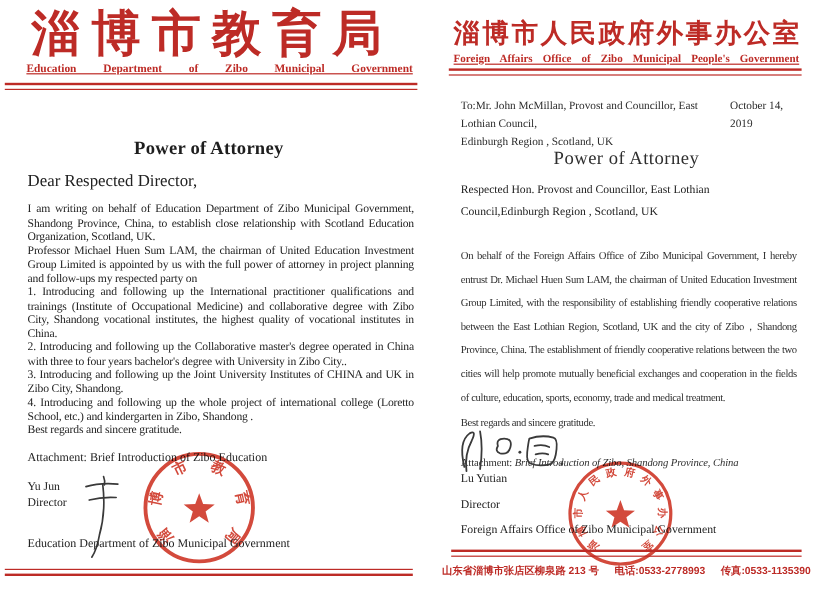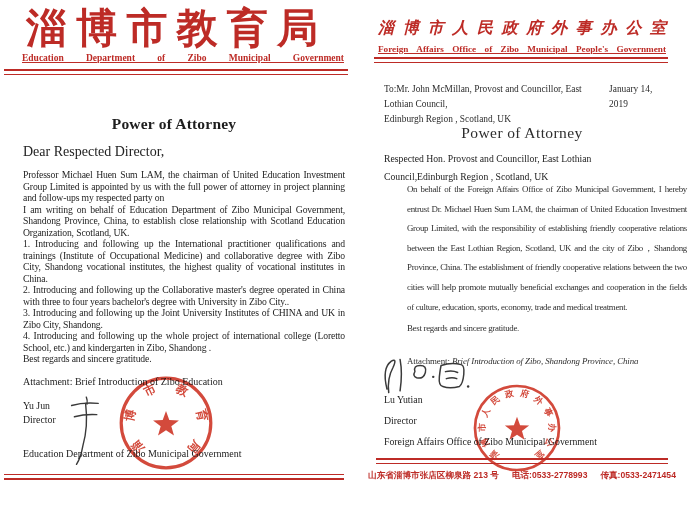--- a/index.html
+++ b/index.html
@@ -60,22 +60,22 @@
 
     <div class="a en-head" style="left:22px;top:53px;width:322px;font-size:9.5px;">Education Department of Zibo Municipal Government</div>
 
     <div class="a rule rule-thick-thin" style="left:4px;top:69px;width:344px;"></div>
 
     <div class="a doc-title" style="left:0;top:115px;width:348px;">Power of Attorney</div>
 
     <div class="a" style="left:23px;top:144px;font-size:14px;">Dear Respected Director,</div>
 
     <div class="a bodyL" style="left:23px;top:169px;width:322px;">
+      <p>I am writing on behalf of Education Department of Zibo Municipal Government, Shandong Province, China, to establish close relationship with Scotland Education Organization, Scotland, UK.</p>
       <p>Professor Michael Huen Sum LAM, the chairman of United Education Investment Group Limited is appointed by us with the full power of attorney in project planning and follow-ups my respected party on</p>
-      <p>I am writing on behalf of Education Department of Zibo Municipal Government, Shandong Province, China, to establish close relationship with Scotland Education Organization, Scotland, UK.</p>
       <p>1. Introducing and following up the International practitioner qualifications and trainings (Institute of Occupational Medicine) and collaborative degree with Zibo City, Shandong vocational institutes, the highest quality of vocational institutes in China.</p>
       <p>2. Introducing and following up the Collaborative master's degree operated in China with three to four years bachelor's degree with University in Zibo City..</p>
       <p>3. Introducing and following up the Joint University Institutes of CHINA and UK in Zibo City, Shandong.</p>
       <p>4. Introducing and following up the whole project of international college (Loretto School, etc.) and kindergarten in Zibo, Shandong .</p>
       <p>Best regards and sincere gratitude.</p>
       <p class="attach">Attachment: Brief Introduction of Zibo Education</p>
     </div>
 
     <div class="a small" style="left:23px;top:399px;line-height:13.5px;">
       <div>Yu Jun</div>
@@ -102,42 +102,42 @@
         </g>
     </svg>
 
     <div class="a" style="left:23px;top:448px;font-size:10px;">Education Department of Zibo Municipal Government</div>
 
     <div class="a rule rule-thin-thick" style="left:4px;top:474px;width:340px;"></div>
   </div>
 
   <div class="page" id="pageR">
 
-    <div class="a cn-head" style="left:30px;top:12px;width:288px;font-size:16px;line-height:32px;height:32px;font-style:italic;">淄博市人民政府外事办公室</div>
+    <div class="a cn-head" style="left:30px;top:12px;width:288px;font-size:22px;line-height:32px;height:32px;">淄博市人民政府外事办公室</div>
 
     <div class="a en-head" style="left:30px;top:44px;width:288px;font-size:9.2px;">Foreign Affairs Office of Zibo Municipal People's Government</div>
 
     <div class="a rule rule-2-1" style="left:26px;top:57px;width:294px;"></div>
 
     <div class="a toline" style="left:36px;top:82px;width:280px;">
       <div class="row1">
         <span>To:Mr. John McMillan, Provost and Councillor, East Lothian Council,</span>
-        <span>January 14, 2019</span>
+        <span>October 14, 2019</span>
       </div>
       <div>Edinburgh Region , Scotland, UK</div>
     </div>
 
     <div class="a doc-title-light" style="left:0;top:124px;width:348px;">Power of Attorney</div>
 
     <div class="a" style="left:36px;top:150px;width:272px;font-size:9.7px;line-height:17.5px;">
       <div>Respected Hon. Provost and Councillor, East Lothian</div>
       <div>Council,Edinburgh Region , Scotland, UK</div>
     </div>
 
-    <div class="a bodyR" style="left:36px;top:180px;width:280px;margin-left:23px;">
+    <div class="a bodyR" style="left:36px;top:204px;width:280px;">
       <p>On behalf of the Foreign Affairs Office of Zibo Municipal Government, I hereby entrust Dr. Michael Huen Sum LAM, the chairman of United Education Investment Group Limited, with the responsibility of establishing friendly cooperative relations between the East Lothian Region, Scotland, UK and the city of Zibo，Shandong Province, China. The establishment of friendly cooperative relations between the two cities will help promote mutually beneficial exchanges and cooperation in the fields of culture, education, sports, economy, trade and medical treatment.</p>
       <p class="closing">Best regards and sincere gratitude.</p>
       <p class="attach">
         <span>Attachment:</span>
         <i>Brief Introduction of Zibo, Shandong Province, China</i>
       </p>
     </div>
 
     <svg class="a sig" id="sigR" style="left:32px;top:354px;" width="96" height="44" viewBox="0 0 110 50">
       <path d="M8 40 Q2 16 13 8 Q20 4 15 15 Q8 28 10 44"></path>
@@ -171,17 +171,17 @@
           <text x="99.1141758002443" y="77.8628455590811" transform="rotate(114.54545454545453 99.1141758002443 77.8628455590811)" font-size="11.5">公</text>
           <text x="87.6398672165212" y="92.93991105411605" transform="rotate(140 87.6398672165212 92.93991105411605)" font-size="11.5">室</text>
         </g>
     </svg>
 
     <div class="a rule rule-2-1" style="left:28px;top:458px;width:292px;"></div>
 
     <div class="a footerR" style="left:8px;top:470px;width:332px;">
       <span>山东省淄博市张店区柳泉路 213 号</span>
       <span>电话:0533-2778993</span>
-      <span>传真:0533-2471454</span>
+      <span>传真:0533-1135390</span>
     </div>
   </div>
 
 </div>
 
 </body></html>

